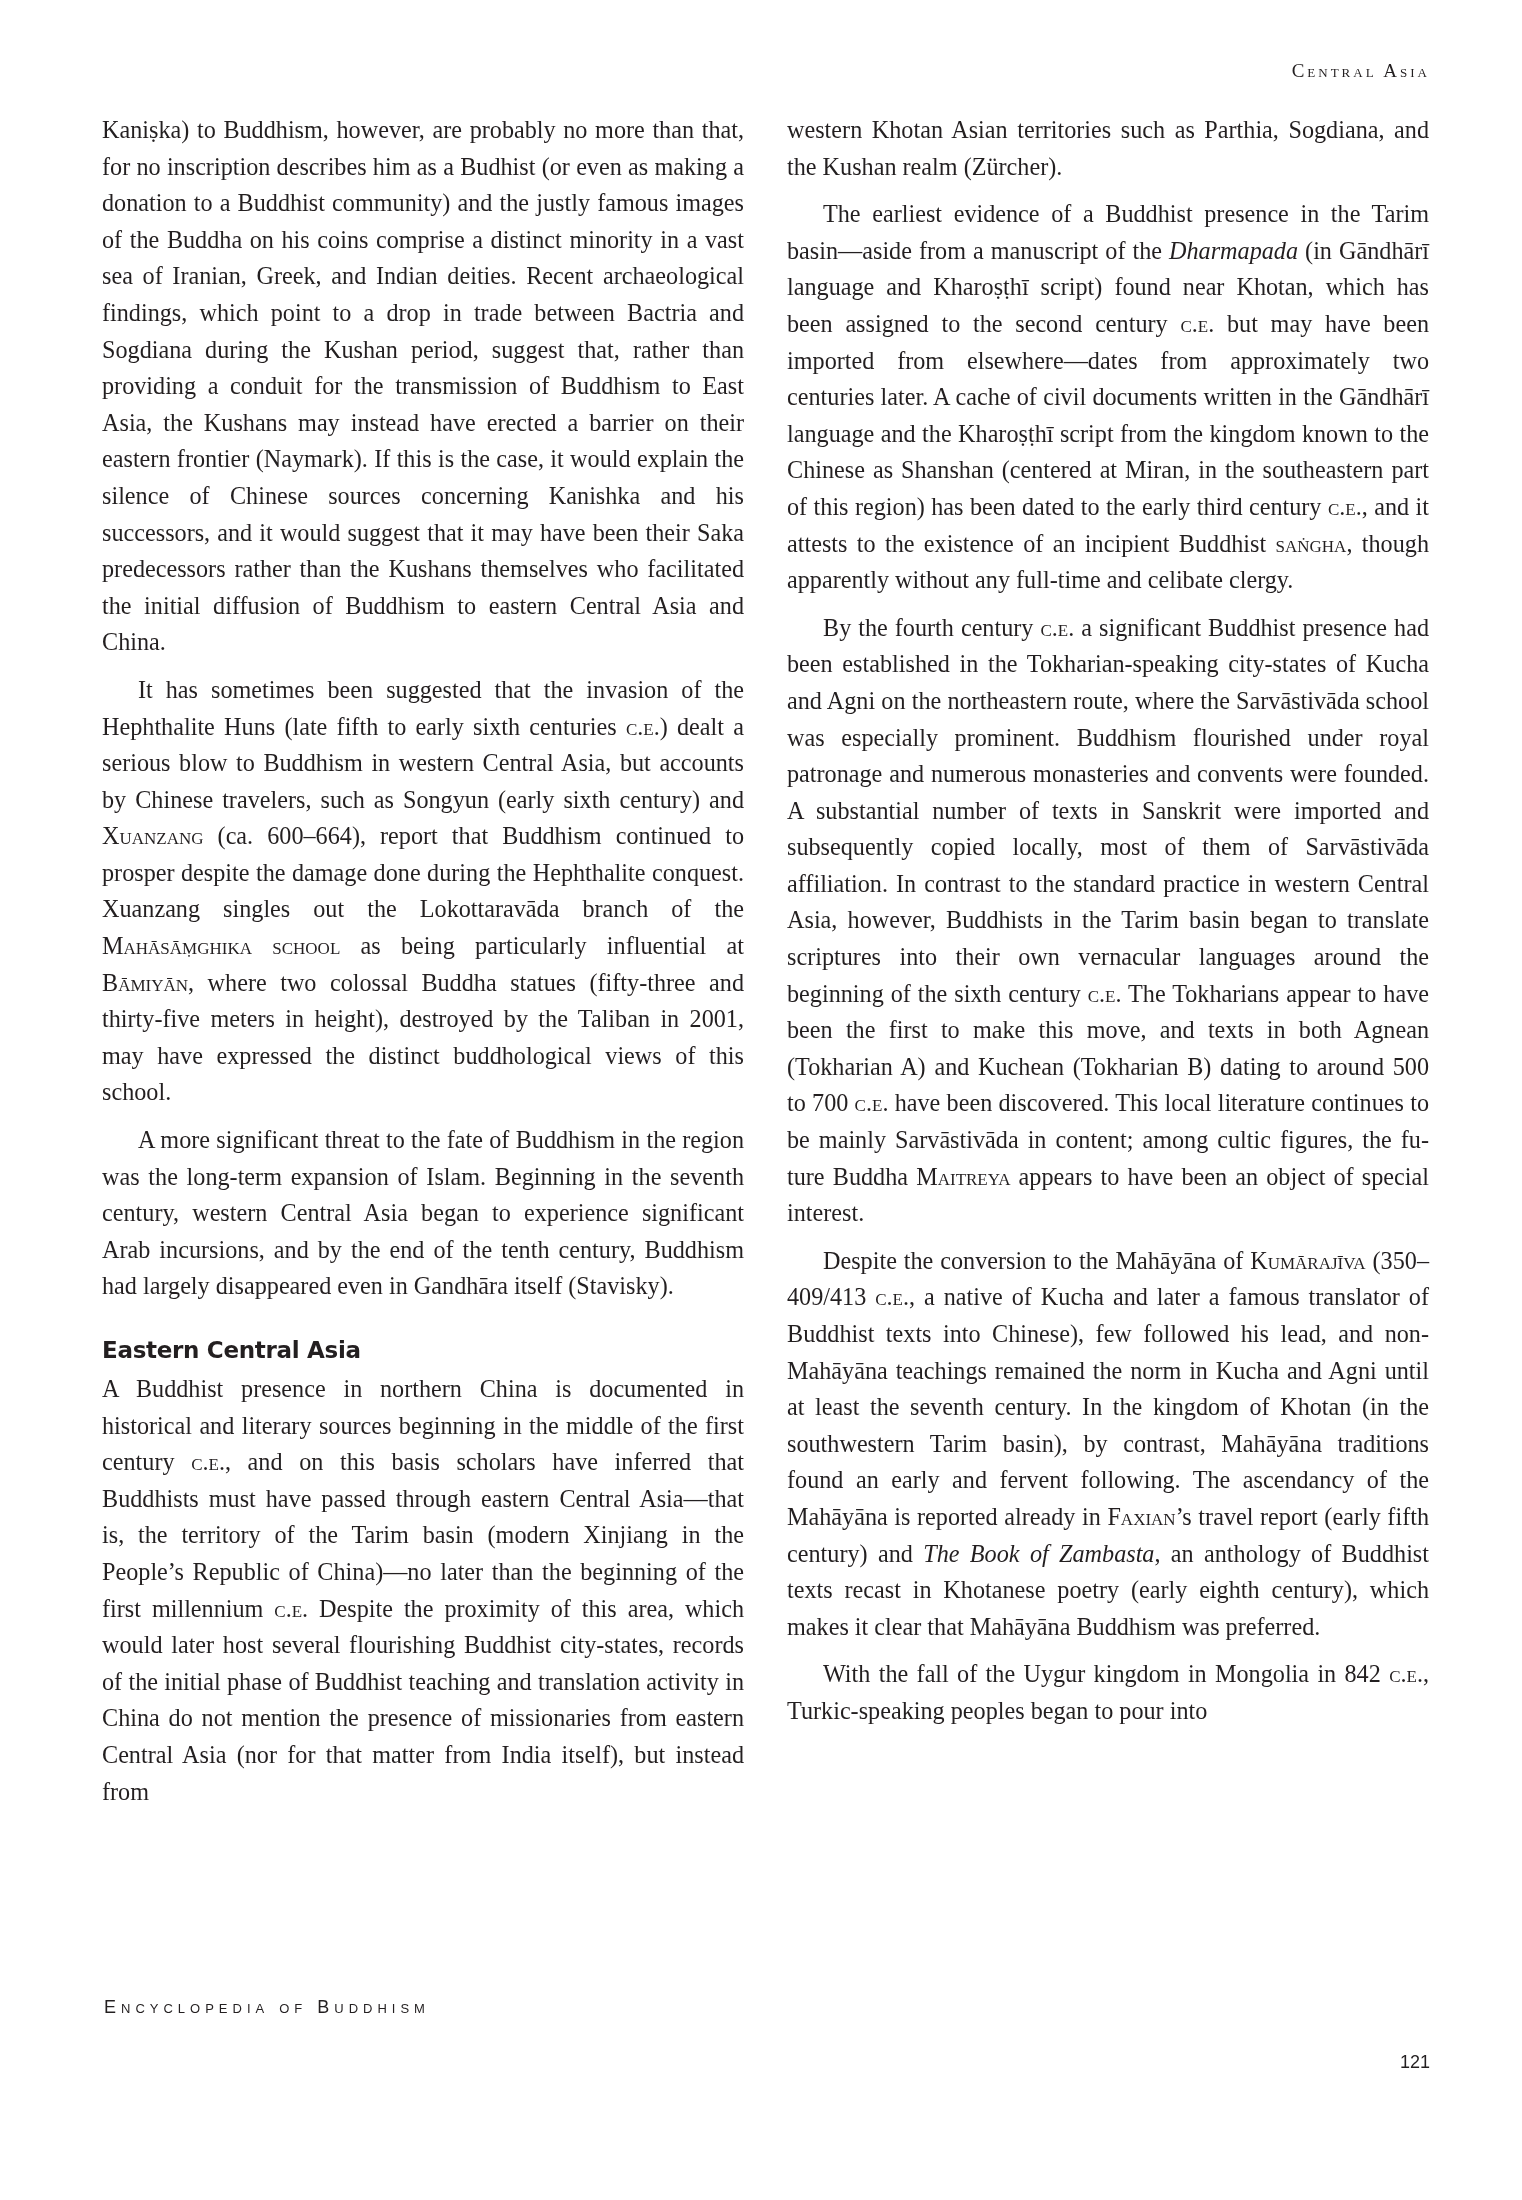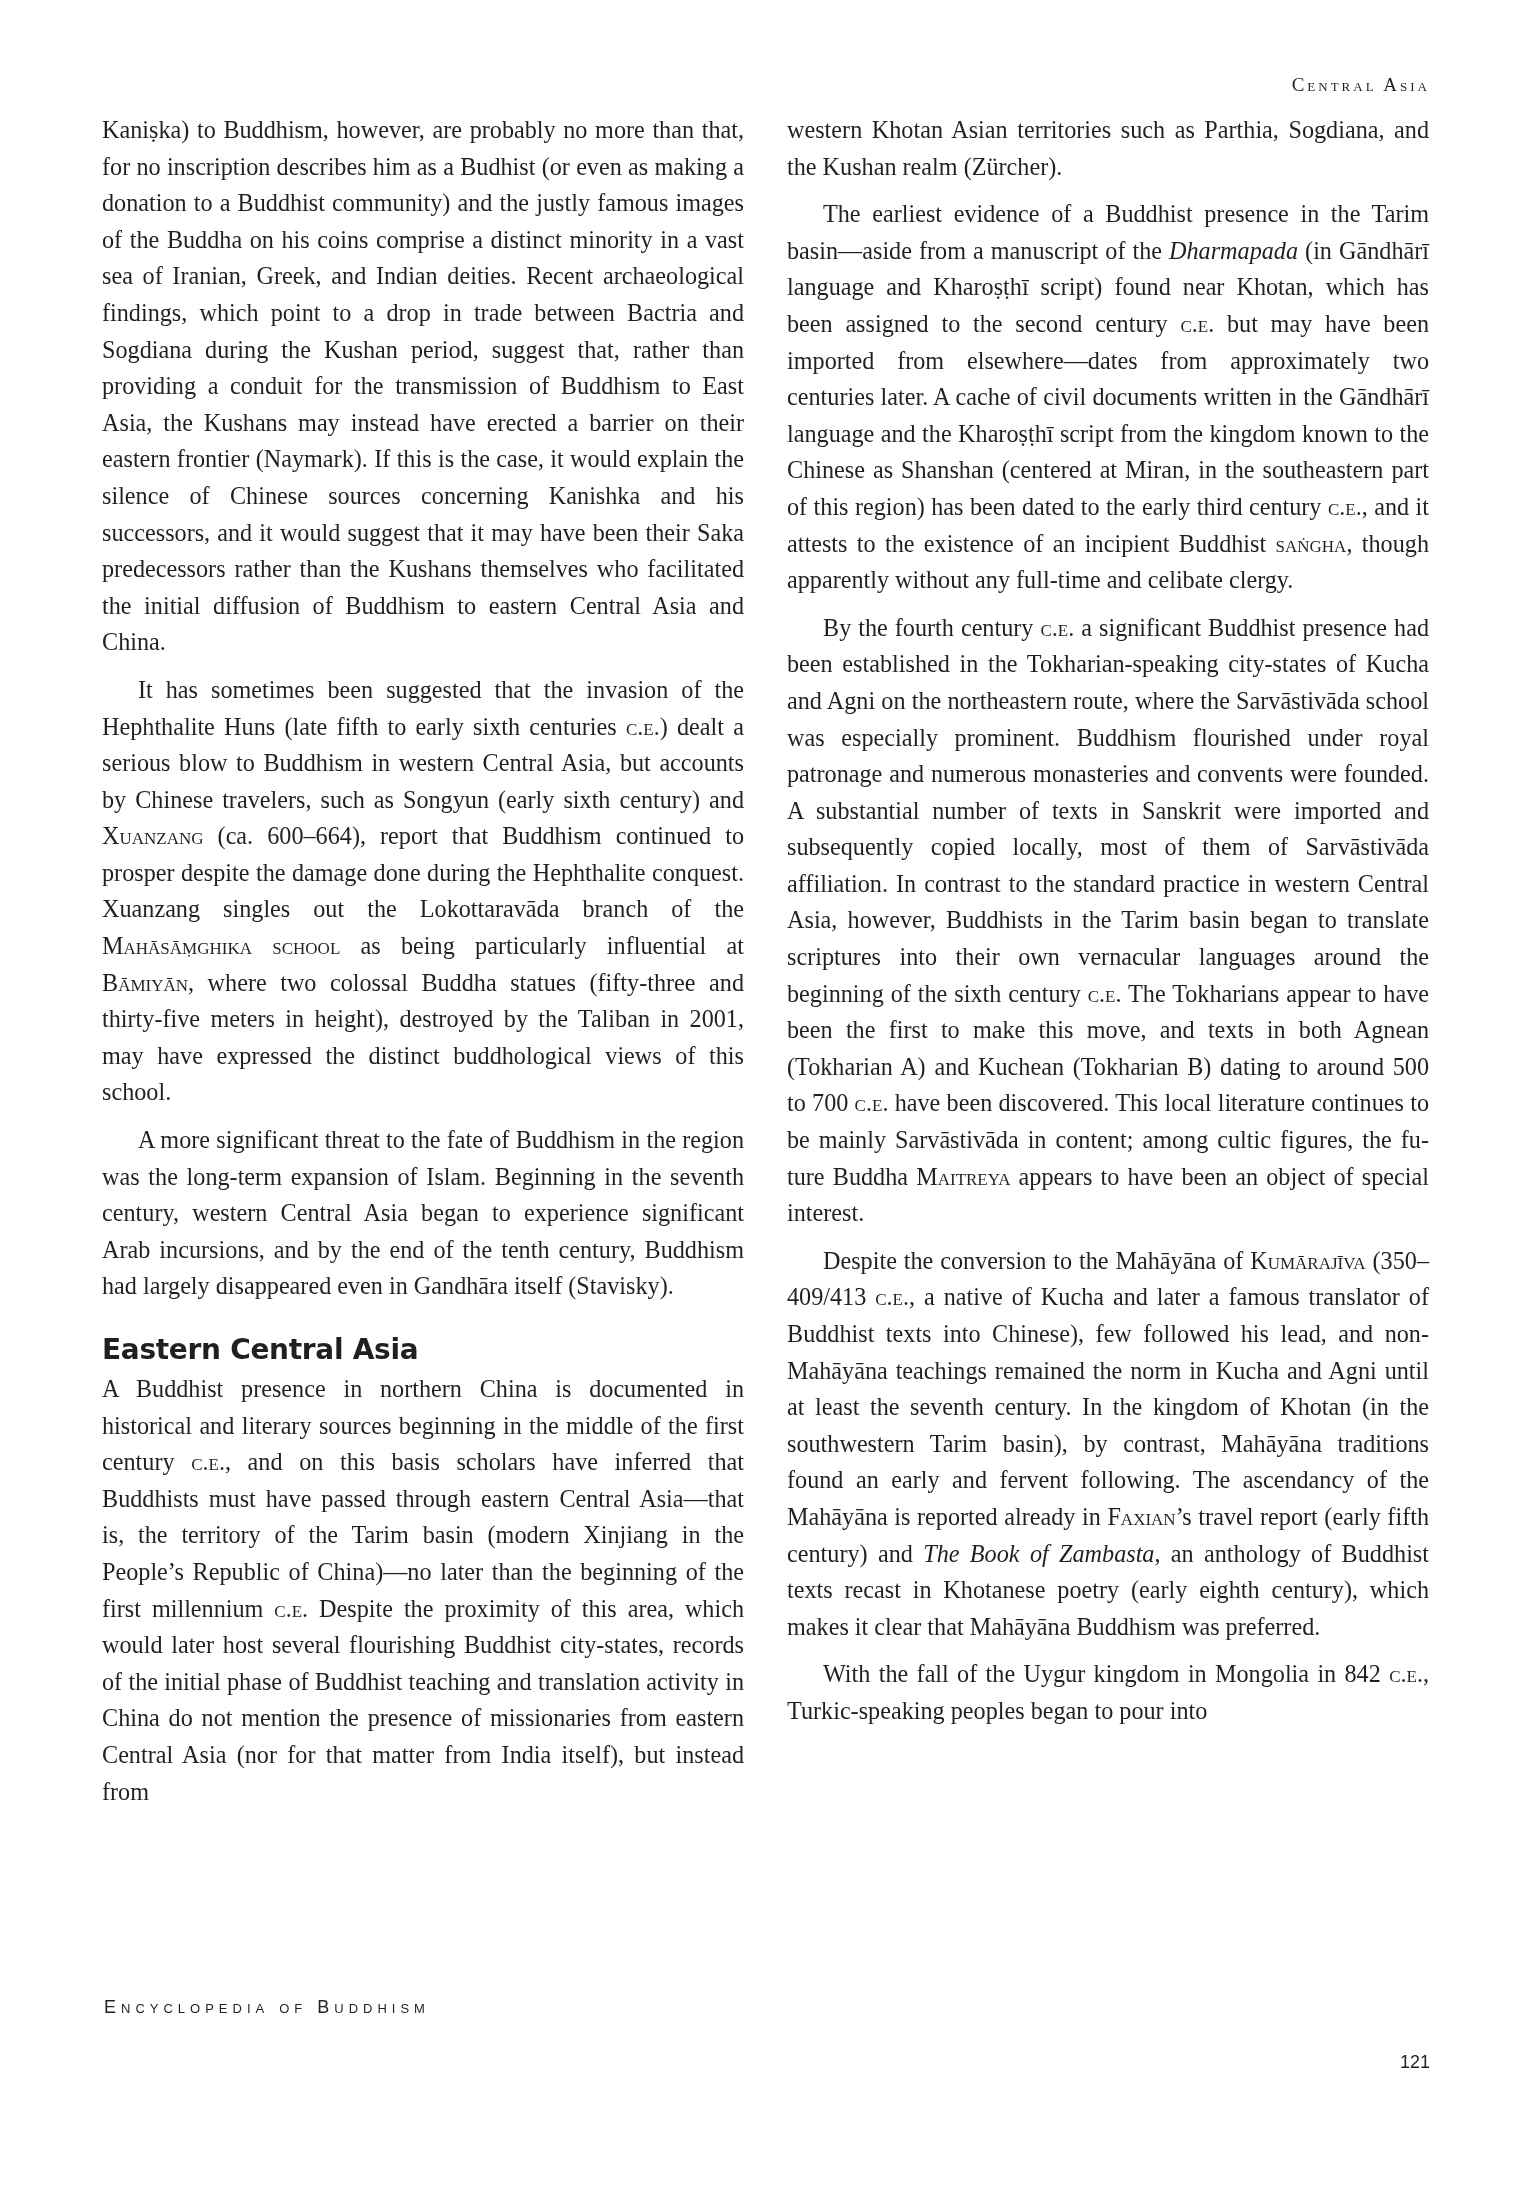--- a/index.html
+++ b/index.html
@@ -1,34 +1,34 @@
 <!DOCTYPE html>
 <html><head>
 <meta charset="utf-8">
 <style>
   html, body { margin: 0; padding: 0; background: #ffffff; }
   body { width: 1522px; height: 2200px; position: relative; color: #231f20; overflow: hidden; }
   .running-head {
-    position: absolute; top: 74px; right: 92px;
+    position: absolute; top: 60px; right: 92px;
     font-family: "Liberation Serif", serif; font-size: 19px;
     font-variant: small-caps; letter-spacing: 3px; color: #231f20;
   }
   .column {
     position: absolute; top: 112px; width: 642px;
     font-family: "Liberation Serif", serif; font-size: 24.2px; line-height: 36.6px;
     text-align: justify; hyphens: manual;
   }
   .col-left { left: 102px; }
   .col-right { left: 787px; }
   .column p { margin: 0 0 11px 0; }
   .column p.indent { text-indent: 36px; }
   .column p.noindent { text-indent: 0; }
   .sc { font-variant: small-caps; }
   .section-heading {
-    font-family: "DejaVu Sans", sans-serif; font-weight: bold; font-size: 28px;
+    font-family: "DejaVu Sans", sans-serif; font-weight: bold; font-size: 23px;
     margin: 28px 0 4px 0; line-height: 34px; letter-spacing: -0.3px;
   }
   .footer-title {
     position: absolute; top: 1997px; left: 104px;
     font-family: "Liberation Sans", sans-serif; font-size: 18px;
     font-variant: small-caps; letter-spacing: 5px; color: #231f20;
   }
   .page-number {
     position: absolute; top: 2052px; right: 92px;
     font-family: "Liberation Sans", sans-serif; font-size: 18px; color: #231f20;

